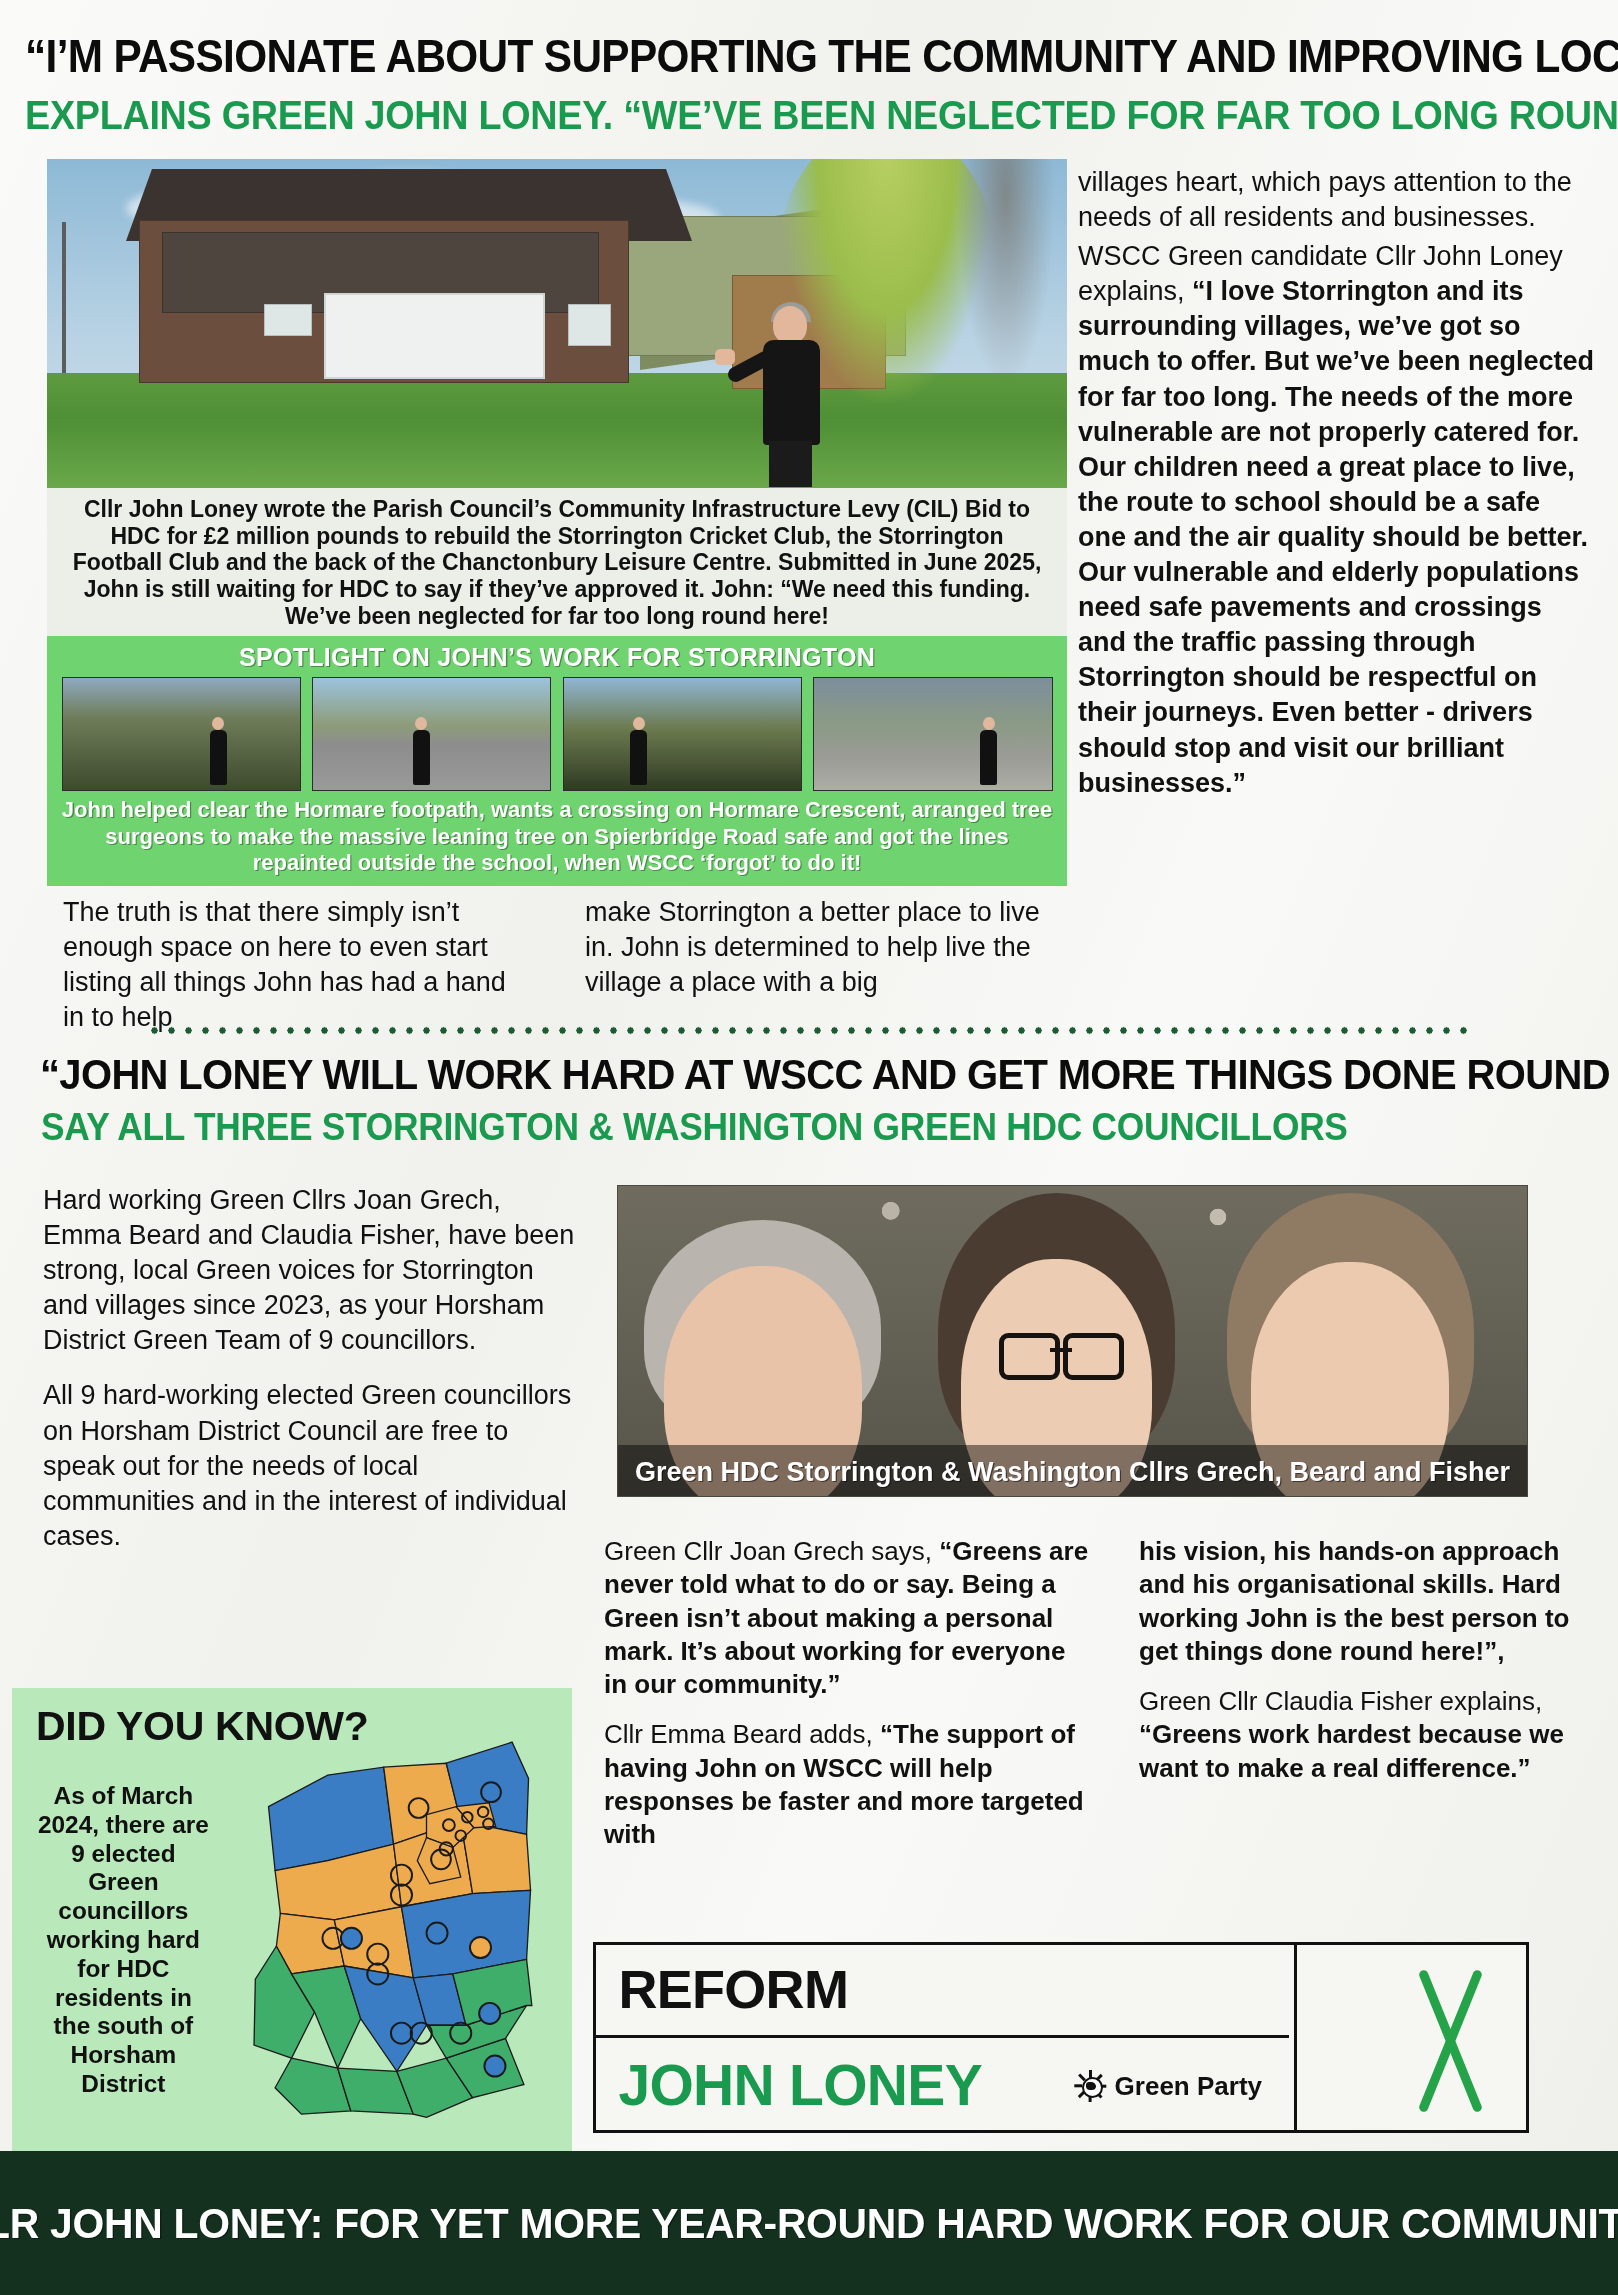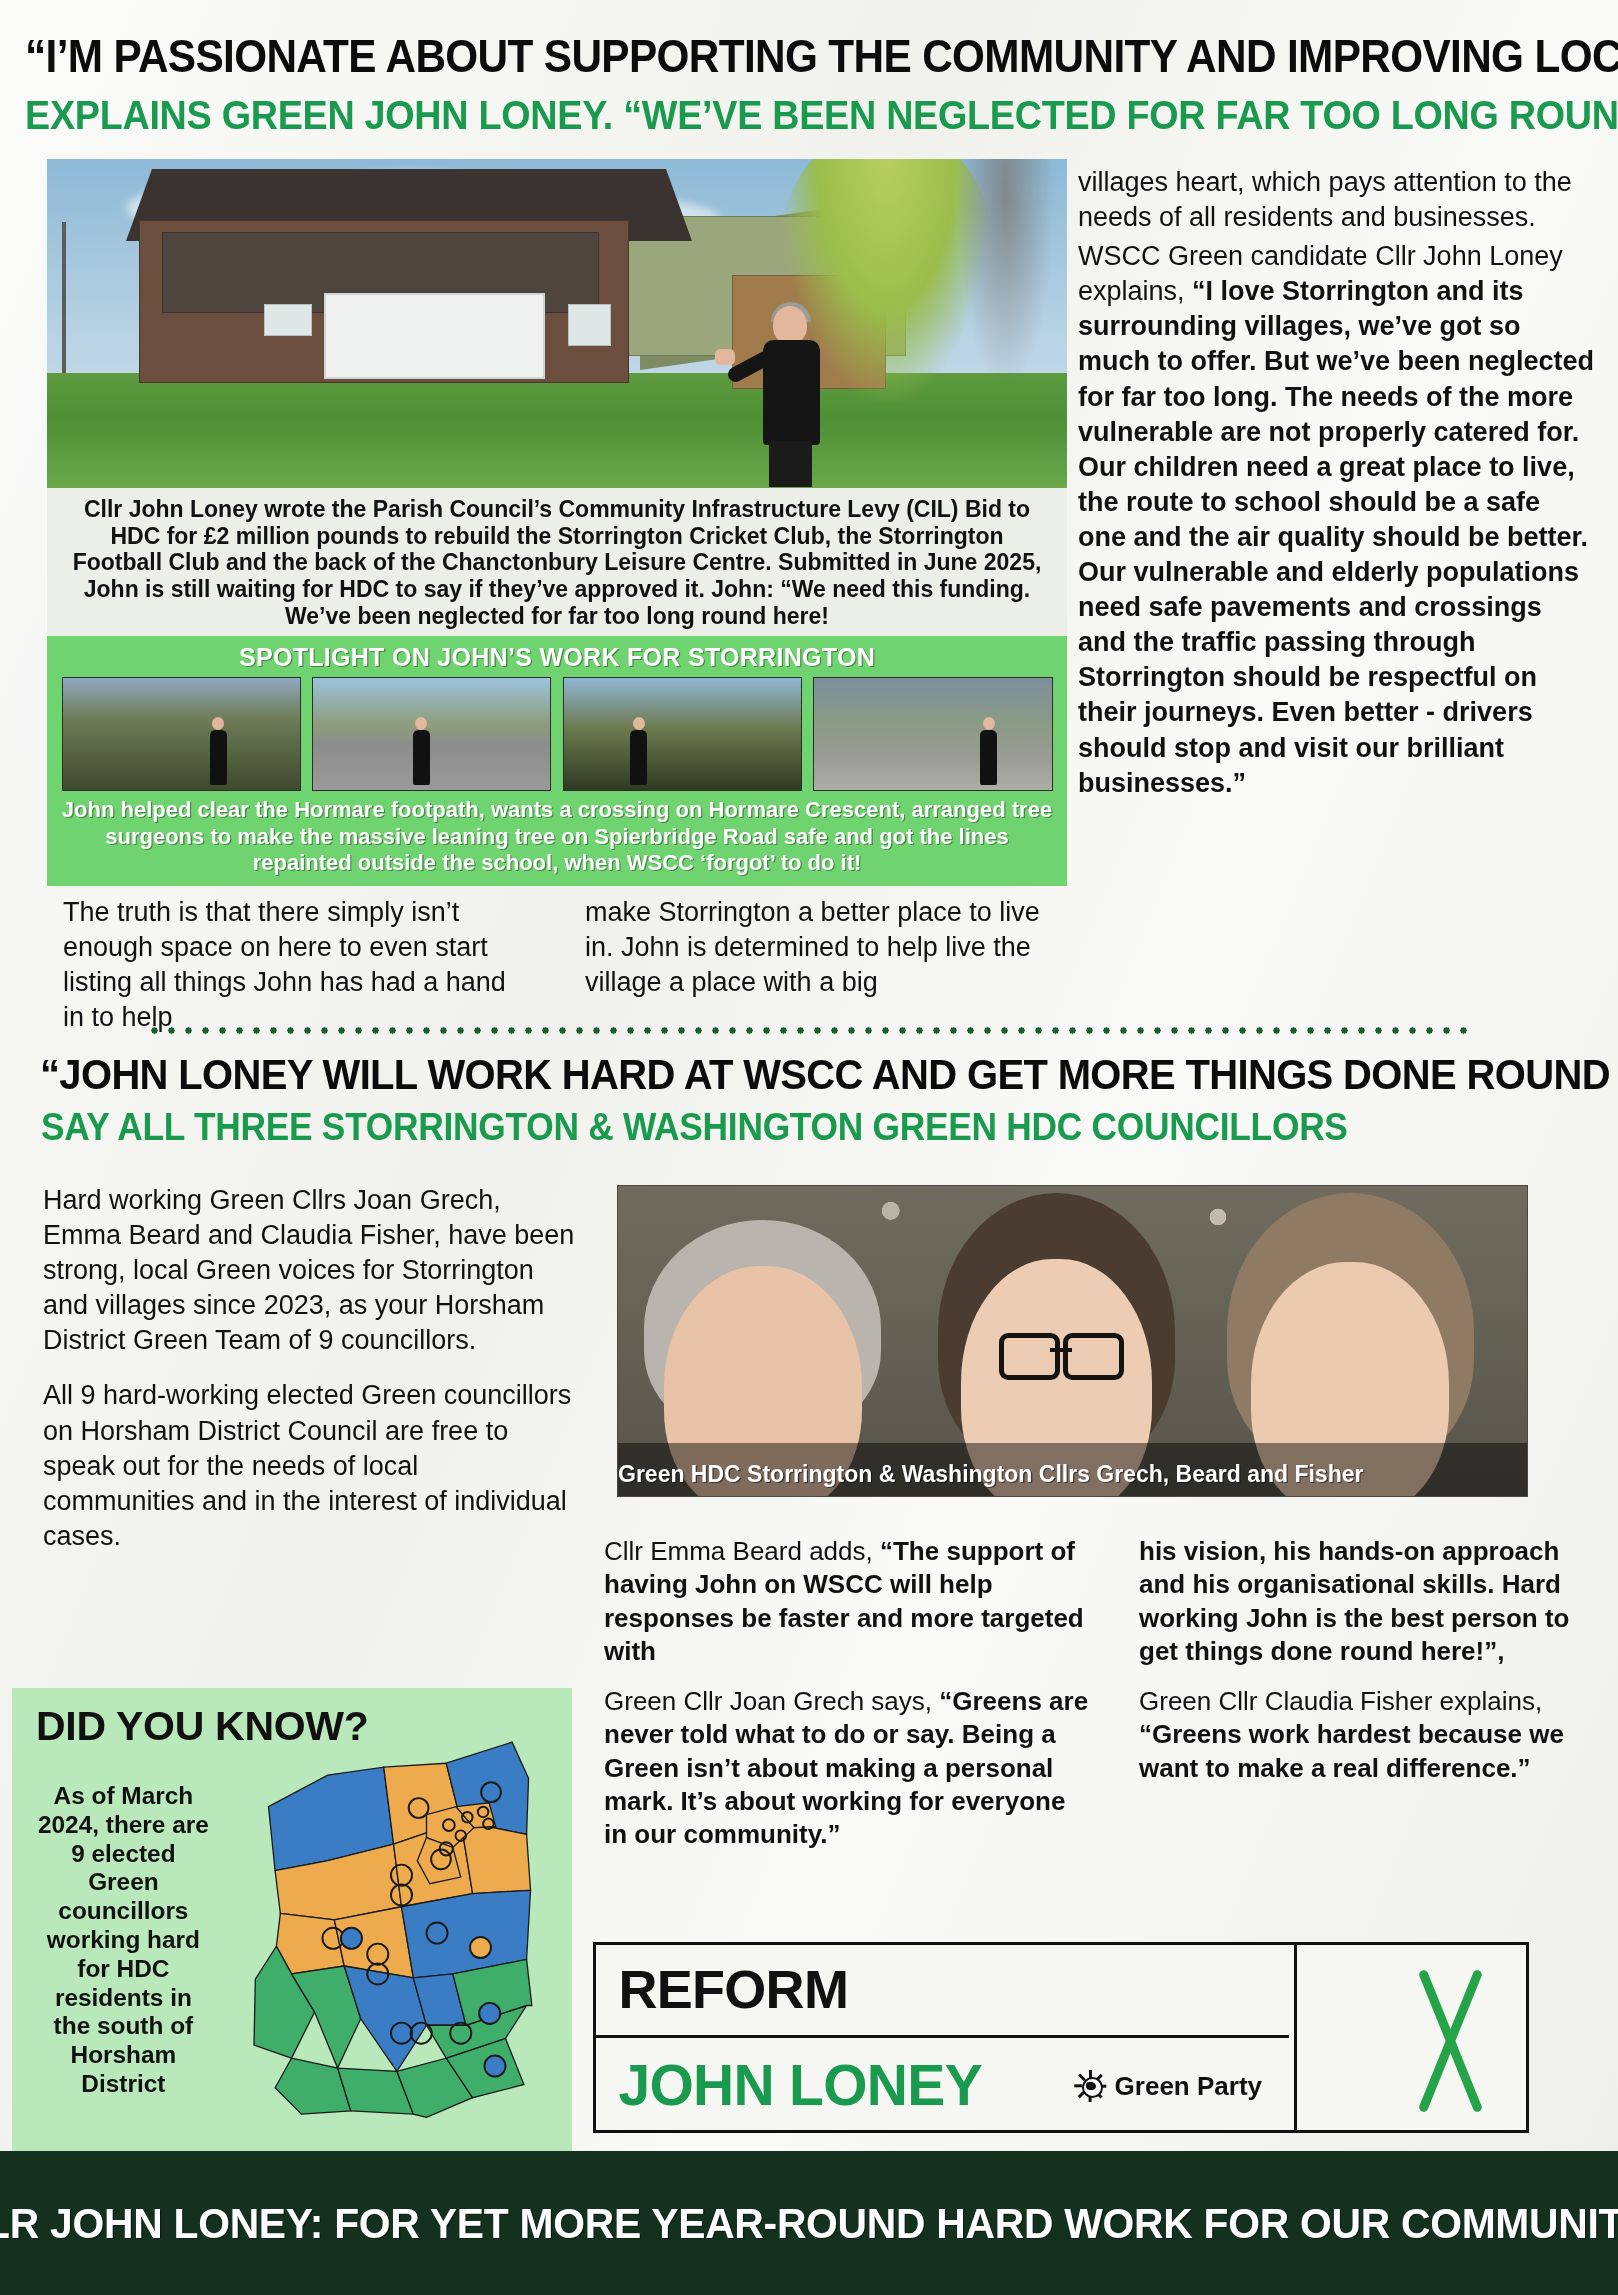--- a/index.html
+++ b/index.html
@@ -154,23 +154,23 @@
   .h1{left:26px;bottom:59px;width:237px;height:217px;background:#b9b4ad;}
   .h2{left:320px;bottom:26px;width:237px;height:277px;background:#4a3c30;}
   .h3{left:609px;bottom:26px;width:247px;height:277px;background:#8f7a63;}
   .glasses{position:absolute;left:381px;bottom:125px;width:125px;height:38px;}
   .glasses i{position:absolute;top:0;width:51px;height:37px;border:5.3px solid #15120f;border-radius:9.2px;}
   .glasses i:first-child{left:0;}
   .glasses i:last-child{right:0;}
   .glasses b{position:absolute;left:51px;top:14.5px;width:22.4px;height:4.6px;background:#15120f;}
   .cllr-cap{
     position:absolute;left:0;right:0;bottom:0;
-    background:rgba(0,0,0,.45);color:#fff;text-align:left;
-    font-family:"Liberation Sans Narrow","Liberation Sans",sans-serif;
-    font-weight:bold;font-size:23px;padding:18px 0 8px;
+    background:rgba(0,0,0,.45);color:#fff;text-align:center;
+    font-family:"Liberation Sans Narrow","Liberation Sans",sans-serif;
+    font-weight:bold;font-size:27px;padding:12px 0 8px;
     text-shadow:1.3px 1.3px 0 rgba(0,0,0,.5);
   }
 
   
   .qcol{position:absolute;color:#111;}
   .qcol p{margin:0 0 17px;font-size:26px;line-height:1.28;}
   .qcol .b{font-weight:bold;}
   .qc-mid{left:604px;top:1535px;width:488px;}
   .qc-right{left:1139px;top:1535px;width:455px;}
 
@@ -318,22 +318,22 @@
         <i></i>
         <b></b>
         <i></i>
       </div>
     <div class="hair h3"></div>
     <div class="face f3"></div>
     <div class="cllr-cap">Green HDC Storrington &amp; Washington Cllrs Grech, Beard and Fisher</div>
   </div>
 
   <div class="qcol qc-mid">
+    <p><span>Green Cllr Joan Grech says, </span><span class="b">“Greens are never told what to do or say. Being a Green isn’t about making a personal mark. It’s about working for everyone in our community.”</span></p>
     <p><span>Cllr Emma Beard adds, </span><span class="b">“The support of having John on WSCC will help responses be faster and more targeted with</span></p>
-    <p><span>Green Cllr Joan Grech says, </span><span class="b">“Greens are never told what to do or say. Being a Green isn’t about making a personal mark. It’s about working for everyone in our community.”</span></p>
   </div>
 
   <div class="qcol qc-right">
     <p class="b">his vision, his hands-on approach and his organisational skills. Hard working John is the best person to get things done round here!”,</p>
     <p><span>Green Cllr Claudia Fisher explains, </span><span class="b">“Greens work hardest because we want to make a real difference.”</span></p>
   </div>
 
   <div class="dyk">
     <h2>DID YOU KNOW?</h2>
     <div class="txt">As of March 2024, there are 9 elected Green councillors working hard for HDC residents in the south of Horsham District</div>

